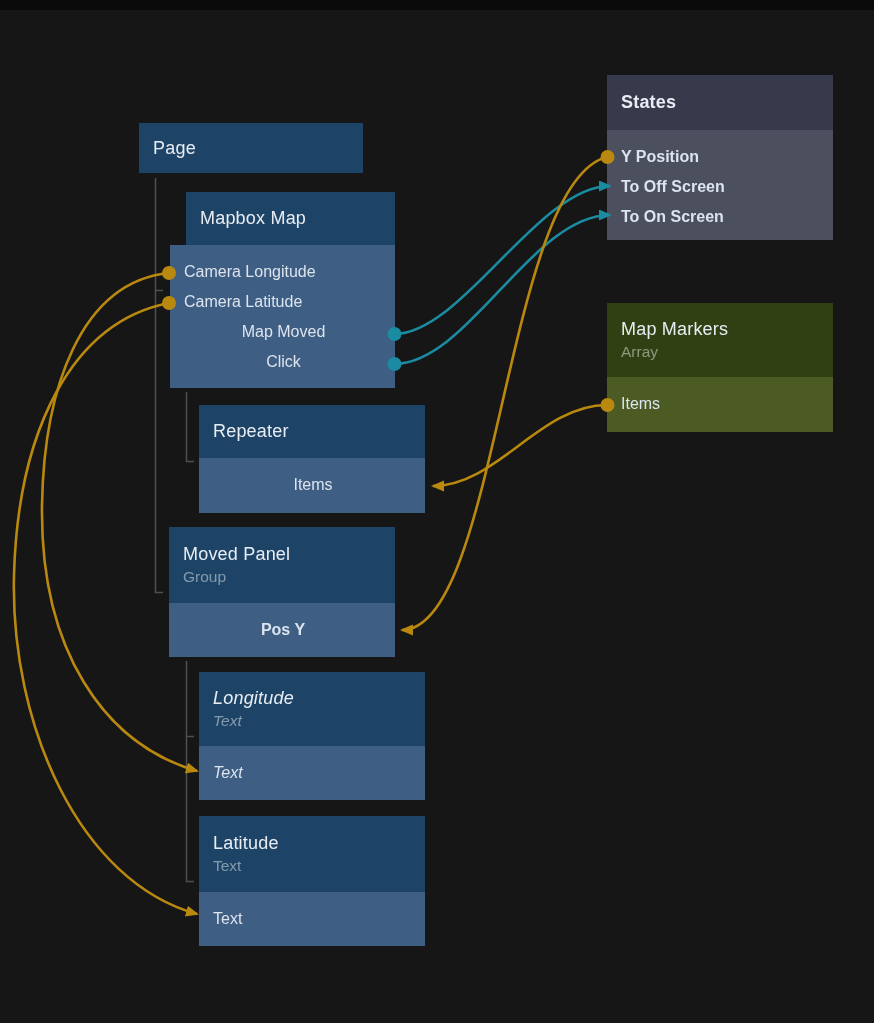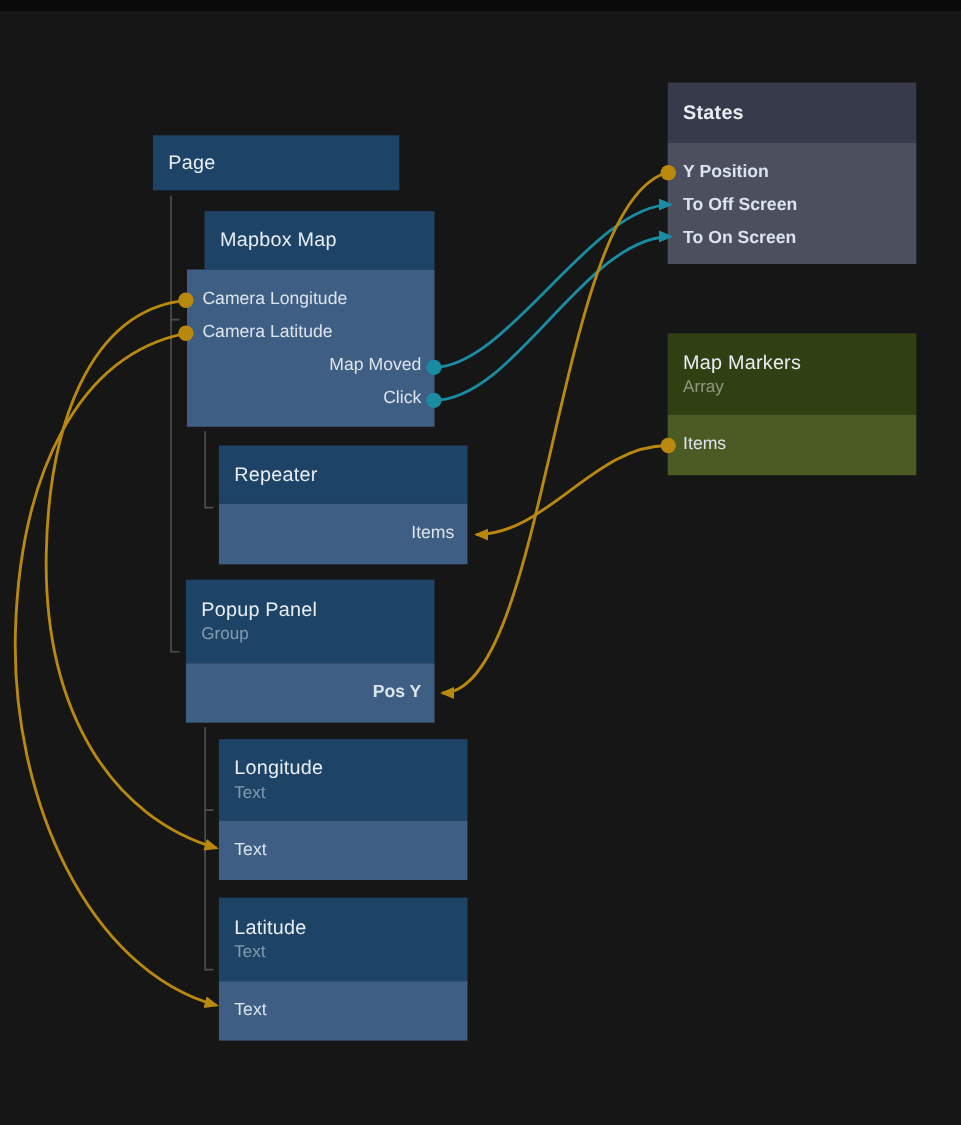--- a/index.html
+++ b/index.html
@@ -10,21 +10,21 @@
     -webkit-font-smoothing:antialiased;
   }
   .topstrip { position:absolute; top:0; left:0; width:874px; height:10px; background:#0a0a0a; }
 
   .node { position:absolute; }
   .hd { display:flex; flex-direction:column; justify-content:center; padding-left:14px; }
   .hd .ttl { color:#e9edf3; font-size:18px; letter-spacing:.2px; }
   .hd .sub { color:rgba(255,255,255,.45); font-size:15.5px; margin-top:3px; }
   .bd { padding:12px 0 11px 0; }
   .port { height:30px; line-height:30px; font-size:16px; color:#dce4ee; padding:0 14px; white-space:nowrap; }
-  .port.right { text-align:right; padding-right:12px; }
+  .port.right { text-align:center; padding-right:12px; }
 
   .blue  .hd { background:#1d4467; }
   .blue  .bd { background:#3f5e83; }
   .gray  .hd { background:#363a4b; }
   .gray  .bd { background:#4c4f5e; }
   .green .hd { background:#304012; }
   .green .bd { background:#4c5a24; }
 
   svg.wires { position:absolute; left:0; top:0; z-index:5; pointer-events:none; }
   svg.wires .hit { pointer-events:stroke; }
@@ -83,29 +83,29 @@
     <div class="hd" style="height:53px;">
       <span class="ttl">Repeater</span>
     </div>
     <div class="bd" style="padding-bottom:13px;">
       <div class="port right"><span>Items</span></div>
     </div>
   </div>
 
   <div class="node blue" style="left:169px;top:527px;width:226px;">
     <div class="hd" style="height:76px;">
-      <span class="ttl">Popup Panel</span>
+      <span class="ttl">Moved Panel</span>
       <span class="sub">Group</span>
     </div>
     <div class="bd" style="padding-bottom:12px;font-weight:bold;">
       <div class="port right"><span>Pos Y</span></div>
     </div>
   </div>
 
-  <div class="node blue" style="left:199px;top:672px;width:226px;">
+  <div class="node blue" style="left:199px;top:672px;width:226px;font-style:italic;">
     <div class="hd" style="height:74px;">
       <span class="ttl">Longitude</span>
       <span class="sub">Text</span>
     </div>
     <div class="bd" style="padding-bottom:12px;">
       <div class="port"><span>Text</span></div>
     </div>
   </div>
 
   <div class="node blue" style="left:199px;top:816px;width:226px;">

